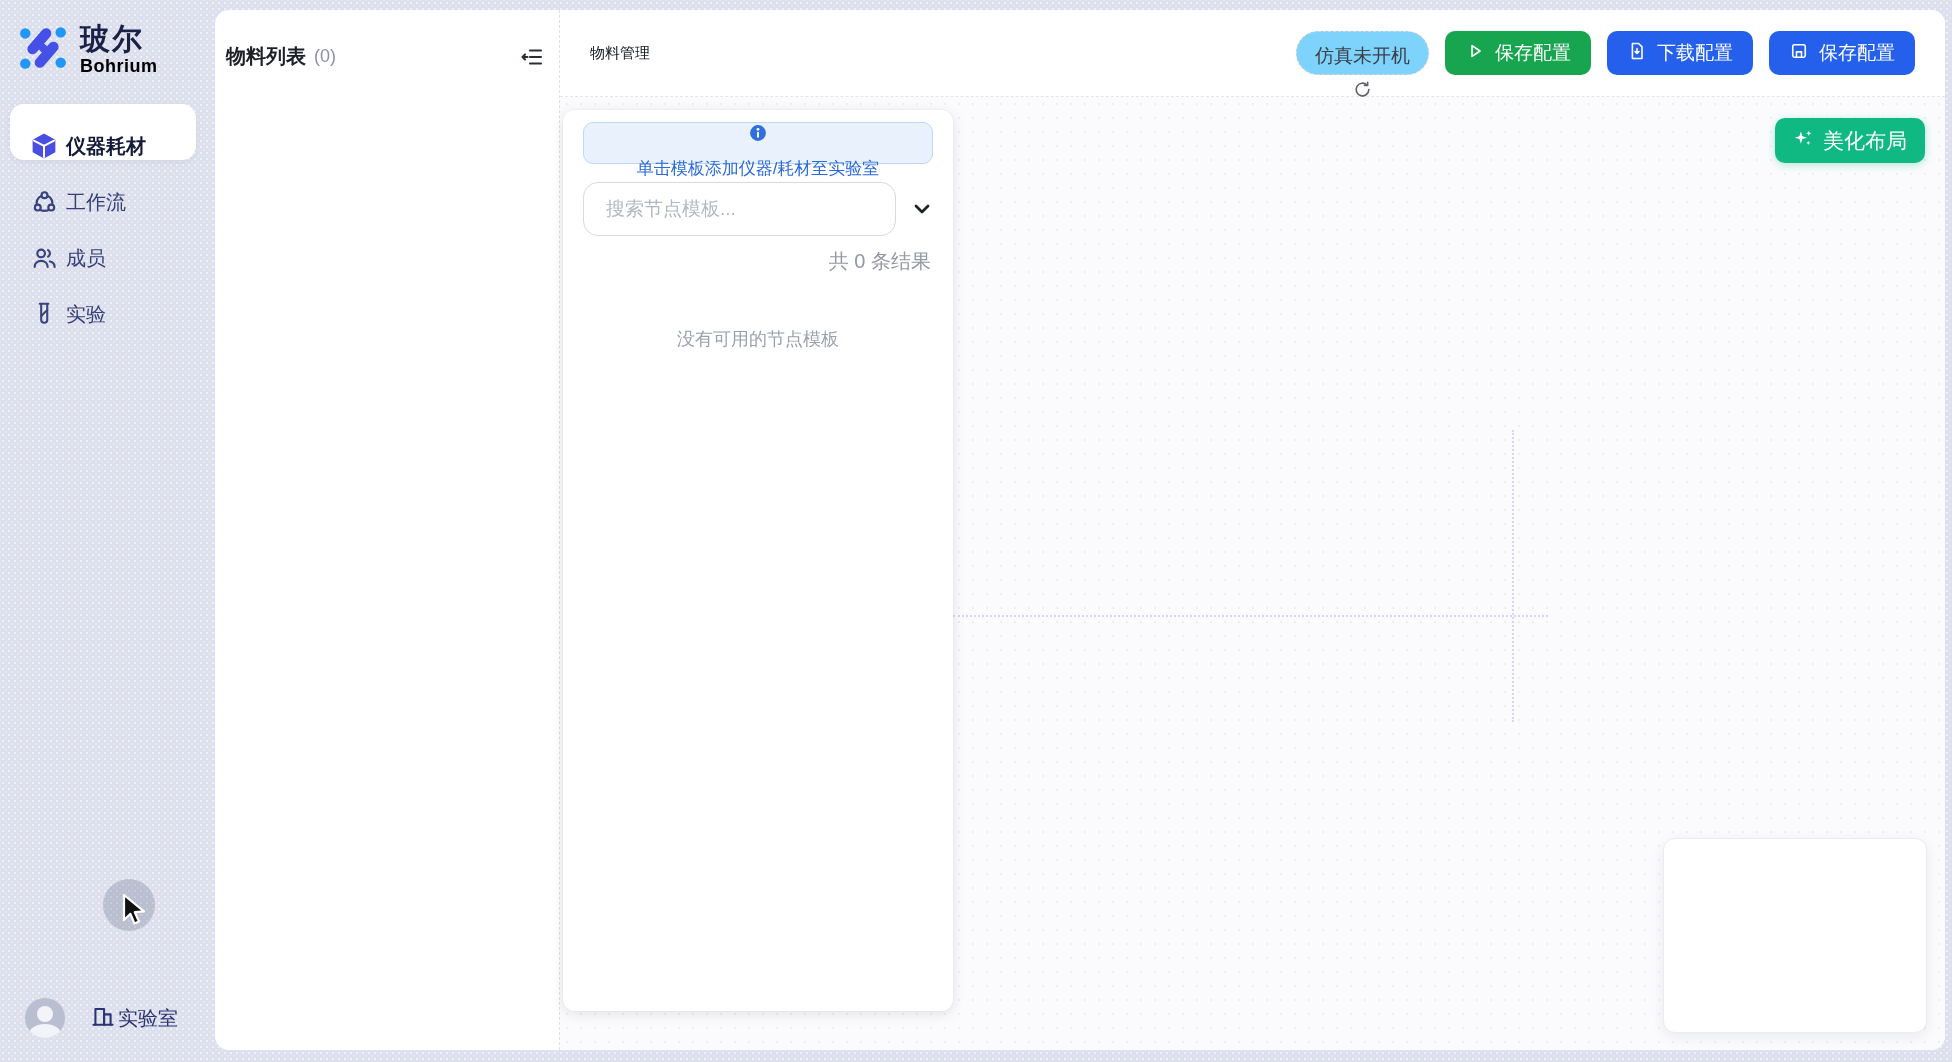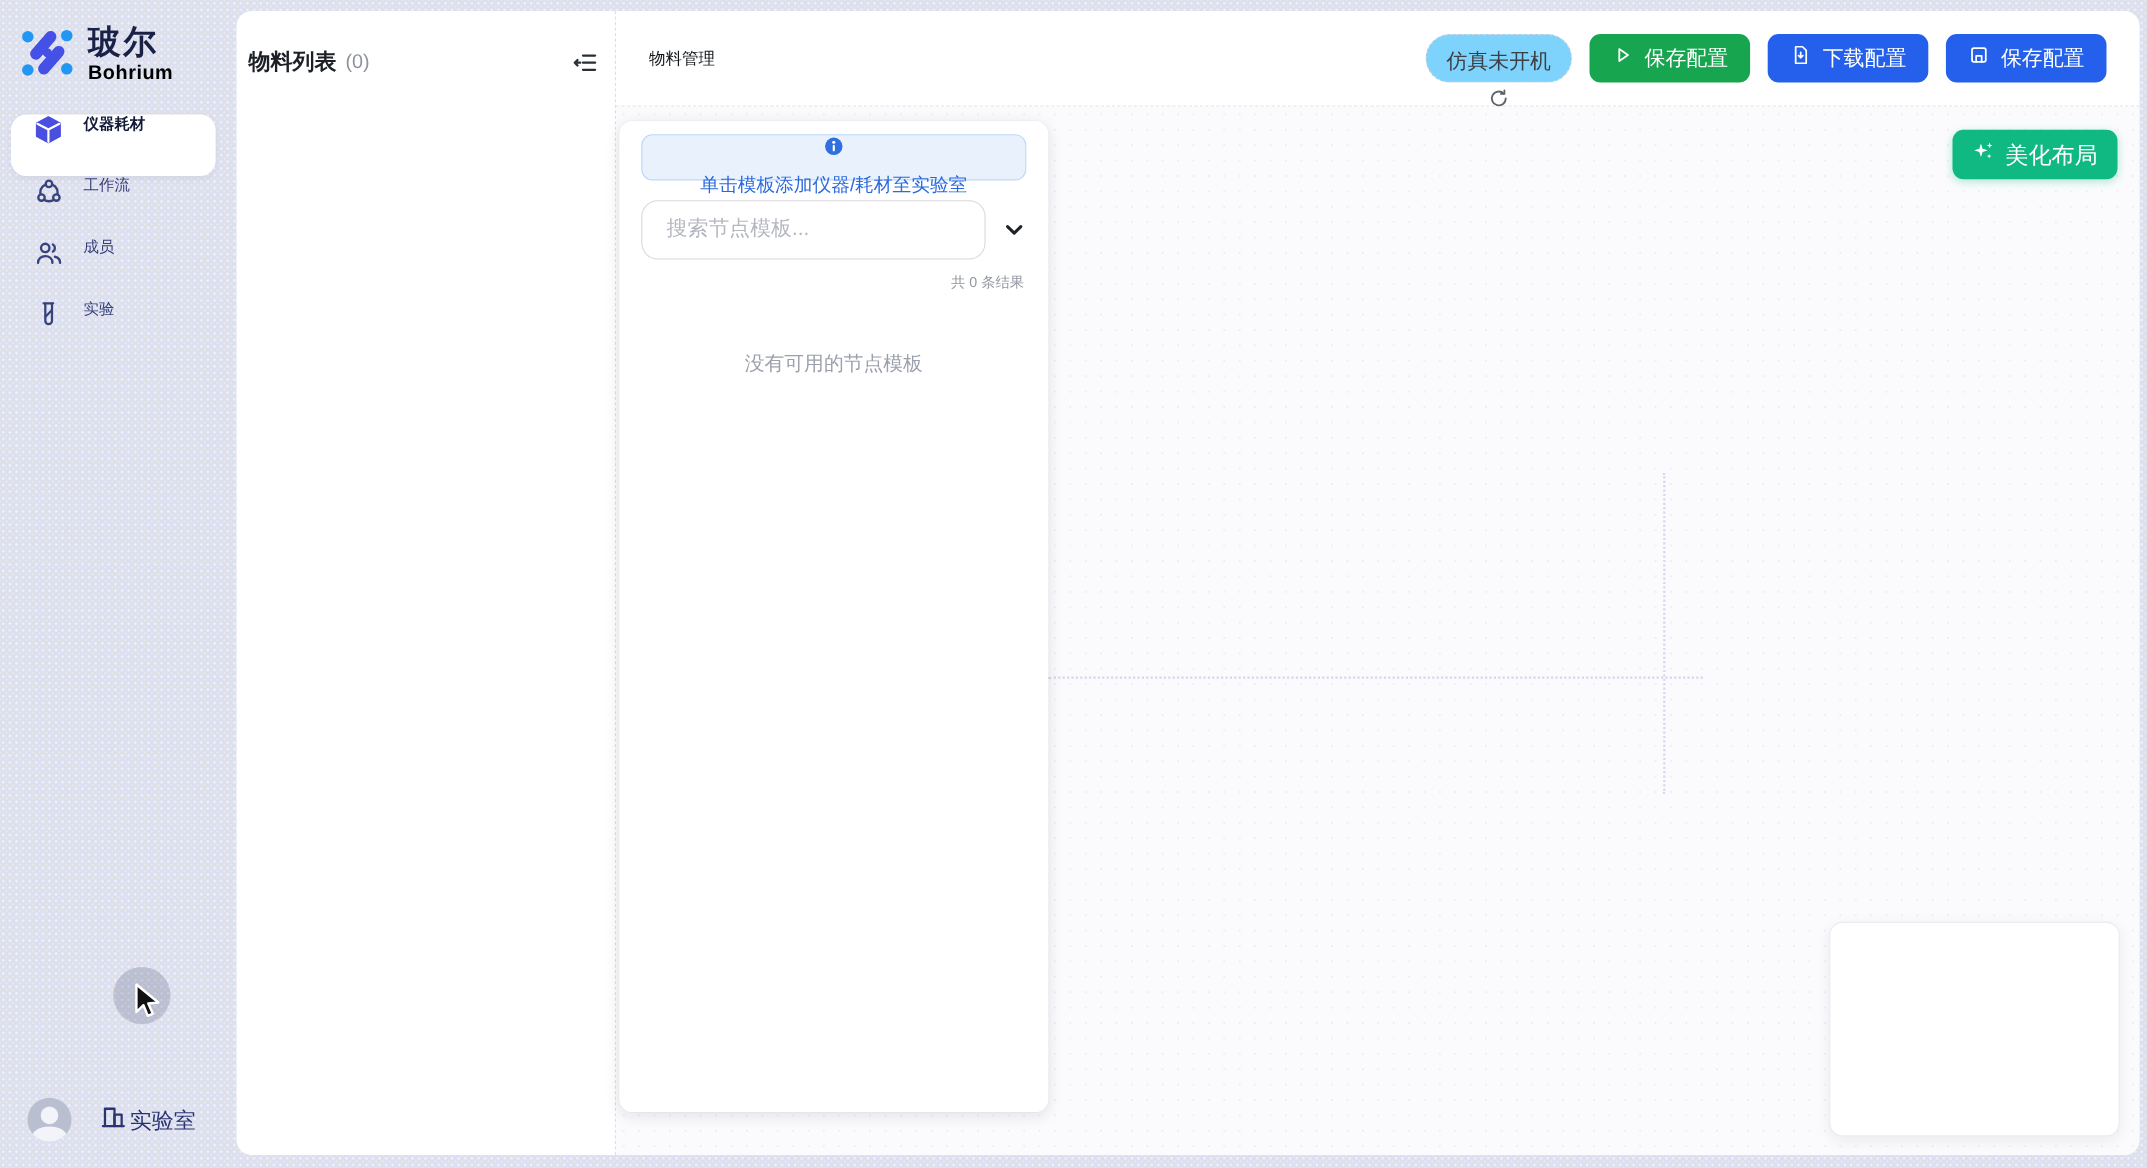--- a/index.html
+++ b/index.html
@@ -15,22 +15,22 @@
     background-position:0 0, 3px 3px;
     color:#1c2026;
   }
 
   
   .sidebar { position:absolute; left:0; top:0; width:215px; height:1062px; padding:16px 19px 0 10px; }
   .brand { display:flex; align-items:center; gap:12px; padding:4px 0 0 8px; height:64px; }
   .brand-text .zh { font-size:30px; font-weight:800; color:#1a2147; letter-spacing:2px; line-height:30px;}
   .brand-text .en { font-size:18px; font-weight:700; color:#000000; letter-spacing:.5px; margin-top:2px;}
   .nav { margin-top:24px; display:flex; flex-direction:column; }
-  .nav-item { display:flex; align-items:flex-start; gap:18px; height:56px; padding:0 0 0 20px; border-radius:14px;
-              font-size:14px; color:#353e75; cursor:pointer; }
+  .nav-item { display:flex; align-items:flex-end; gap:8px; height:56px; padding:0 0 0 20px; border-radius:14px;
+              font-size:20px; color:#353e75; cursor:pointer; }
   .nav-item.active { background:#ffffff; color:#131a38; font-weight:700; box-shadow:0 2px 6px rgba(30,35,90,.06); }
   .nav-item .ic { width:28px; height:28px; display:flex; align-items:center; justify-content:center; }
   .side-footer { position:absolute; left:0; bottom:24px; width:215px; display:flex; align-items:center; padding-left:25px; }
   .avatar { width:40px; height:40px; border-radius:50%; background:#b9bed0; position:relative; overflow:hidden; flex:0 0 auto;}
   .avatar .head { position:absolute; left:12px; top:8px; width:16px; height:16px; border-radius:50%; background:#f3f4f9;}
   .avatar .body { position:absolute; left:4px; top:26px; width:32px; height:20px; border-radius:50%; background:#f3f4f9;}
   .lab { display:flex; align-items:center; gap:2px; margin-left:25px; font-size:20px; color:#2b3470; }
 
   
   .click-halo { position:absolute; left:103px; top:879px; width:52px; height:52px; border-radius:50%;
@@ -73,21 +73,21 @@
   
   .tpl-card { position:absolute; left:3px; top:13px; width:390px; height:901px; background:#fff; border-radius:12px;
               box-shadow:0 3px 14px rgba(15,23,42,.10), 0 0 0 1px rgba(15,23,42,.02); }
   .tpl-banner { display:flex; align-items:center; gap:9px; height:42px; margin:12px 20px 0 20px; padding:0 13px;
                 background:#e9f1fd; border:1px solid #bcd7fb; border-radius:10px; color:#2a6ade; font-size:17px; white-space:nowrap;flex-direction:column; }
   .tpl-search-row { display:flex; align-items:center; gap:13px; margin:18px 18px 0 20px; }
   .tpl-search { flex:1; height:54px; border:1px solid #d8d8de; border-radius:15px; padding:0 22px; font-size:19px;
                 color:#333; font-family:inherit; outline:none; }
   .tpl-search::placeholder { color:#b4b7c0; }
   .chevron-btn { width:26px; height:26px; display:flex; align-items:center; justify-content:center; cursor:pointer; flex:0 0 auto;}
-  .tpl-count { text-align:right; margin:12px 22px 0 0; font-size:13px; color:#9297a1; }
+  .tpl-count { text-align:right; margin:12px 22px 0 0; font-size:20px; color:#9297a1; }
   .tpl-empty { text-align:center; margin-top:52px; font-size:18px; color:#9ba1ac; }
 
   
   .beautify-btn { position:absolute; top:21px; right:20px; height:45px; display:flex; align-items:center; gap:9px;
                   padding:0 18px; background:#10b981; border:none; border-radius:10px; color:#fff; font-size:21px;
                   font-family:inherit; cursor:pointer; box-shadow:0 2px 8px rgba(16,185,129,.30); }
 
   
   .minimap { position:absolute; right:18px; bottom:17px; width:264px; height:195px; background:#fff; border-radius:12px;
              border:1px solid #eceaf2; box-shadow:0 4px 14px rgba(15,23,42,.07); }

